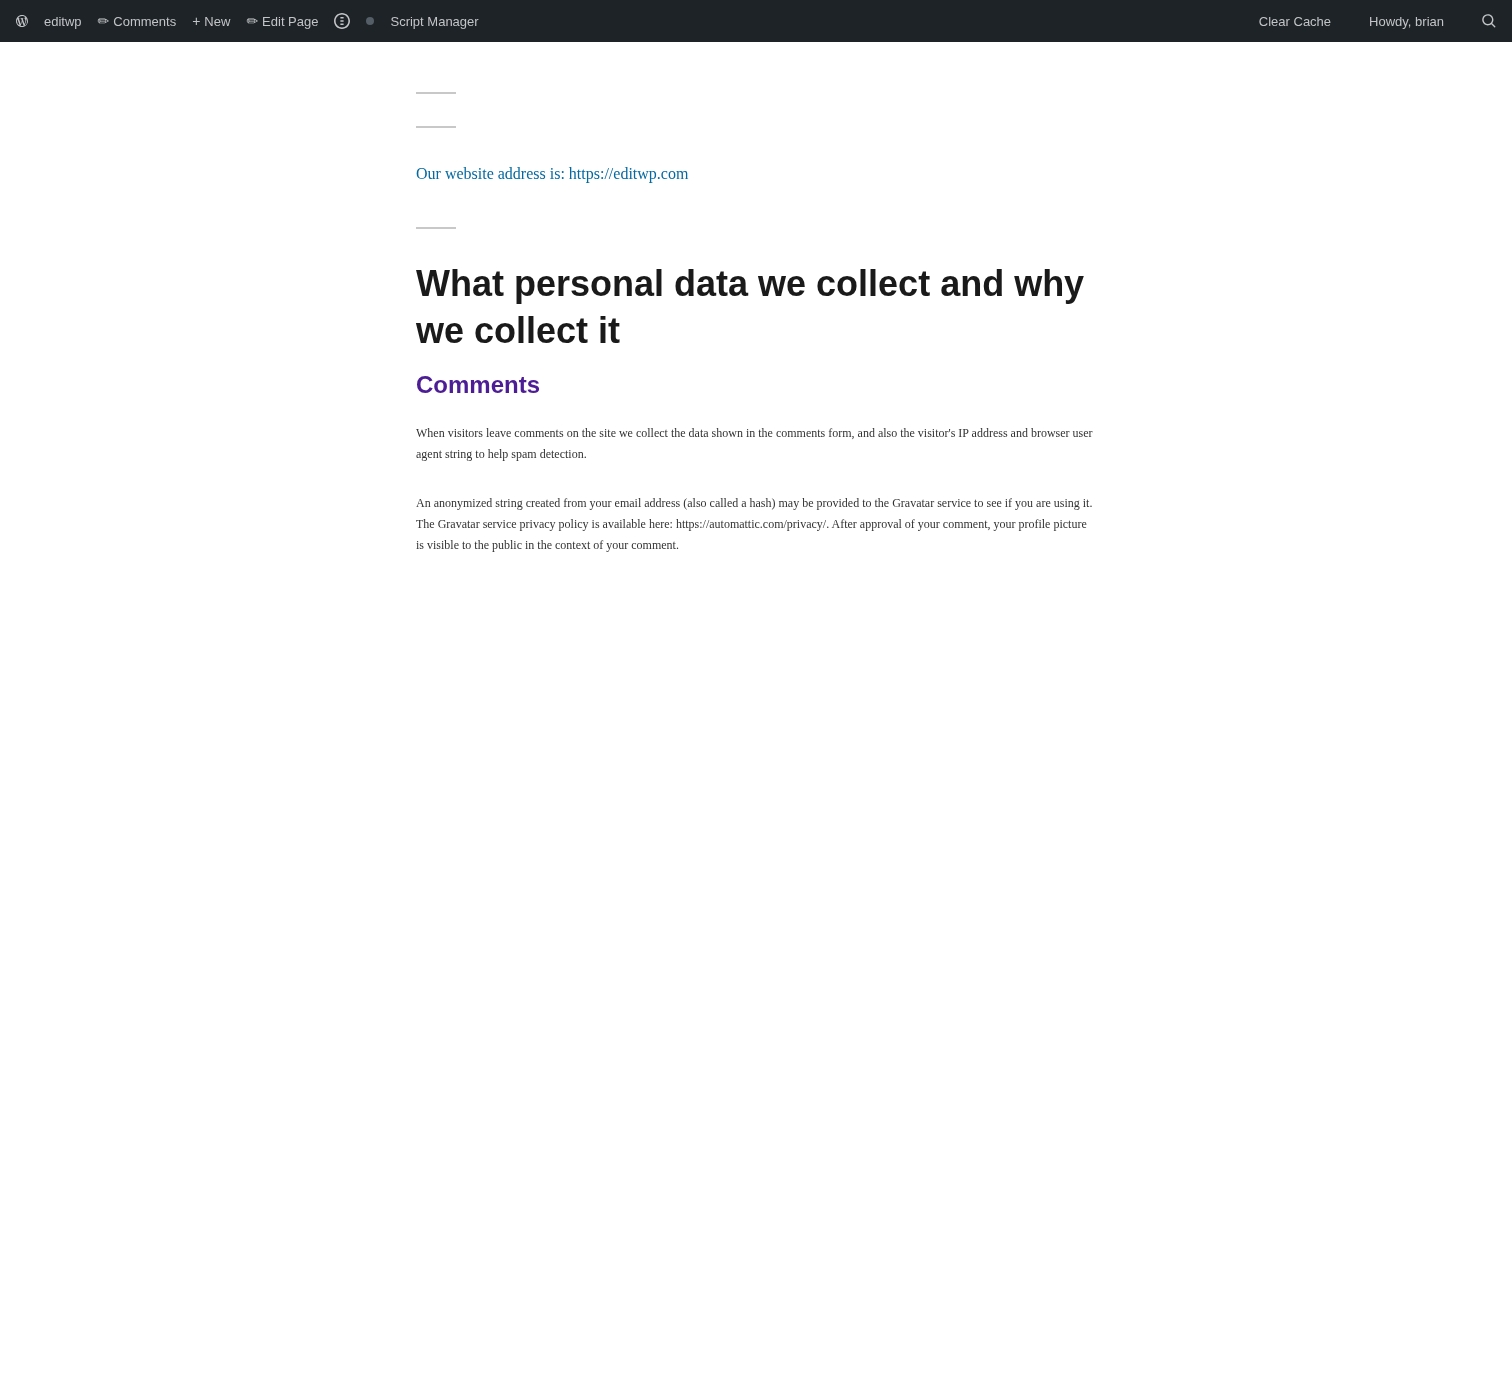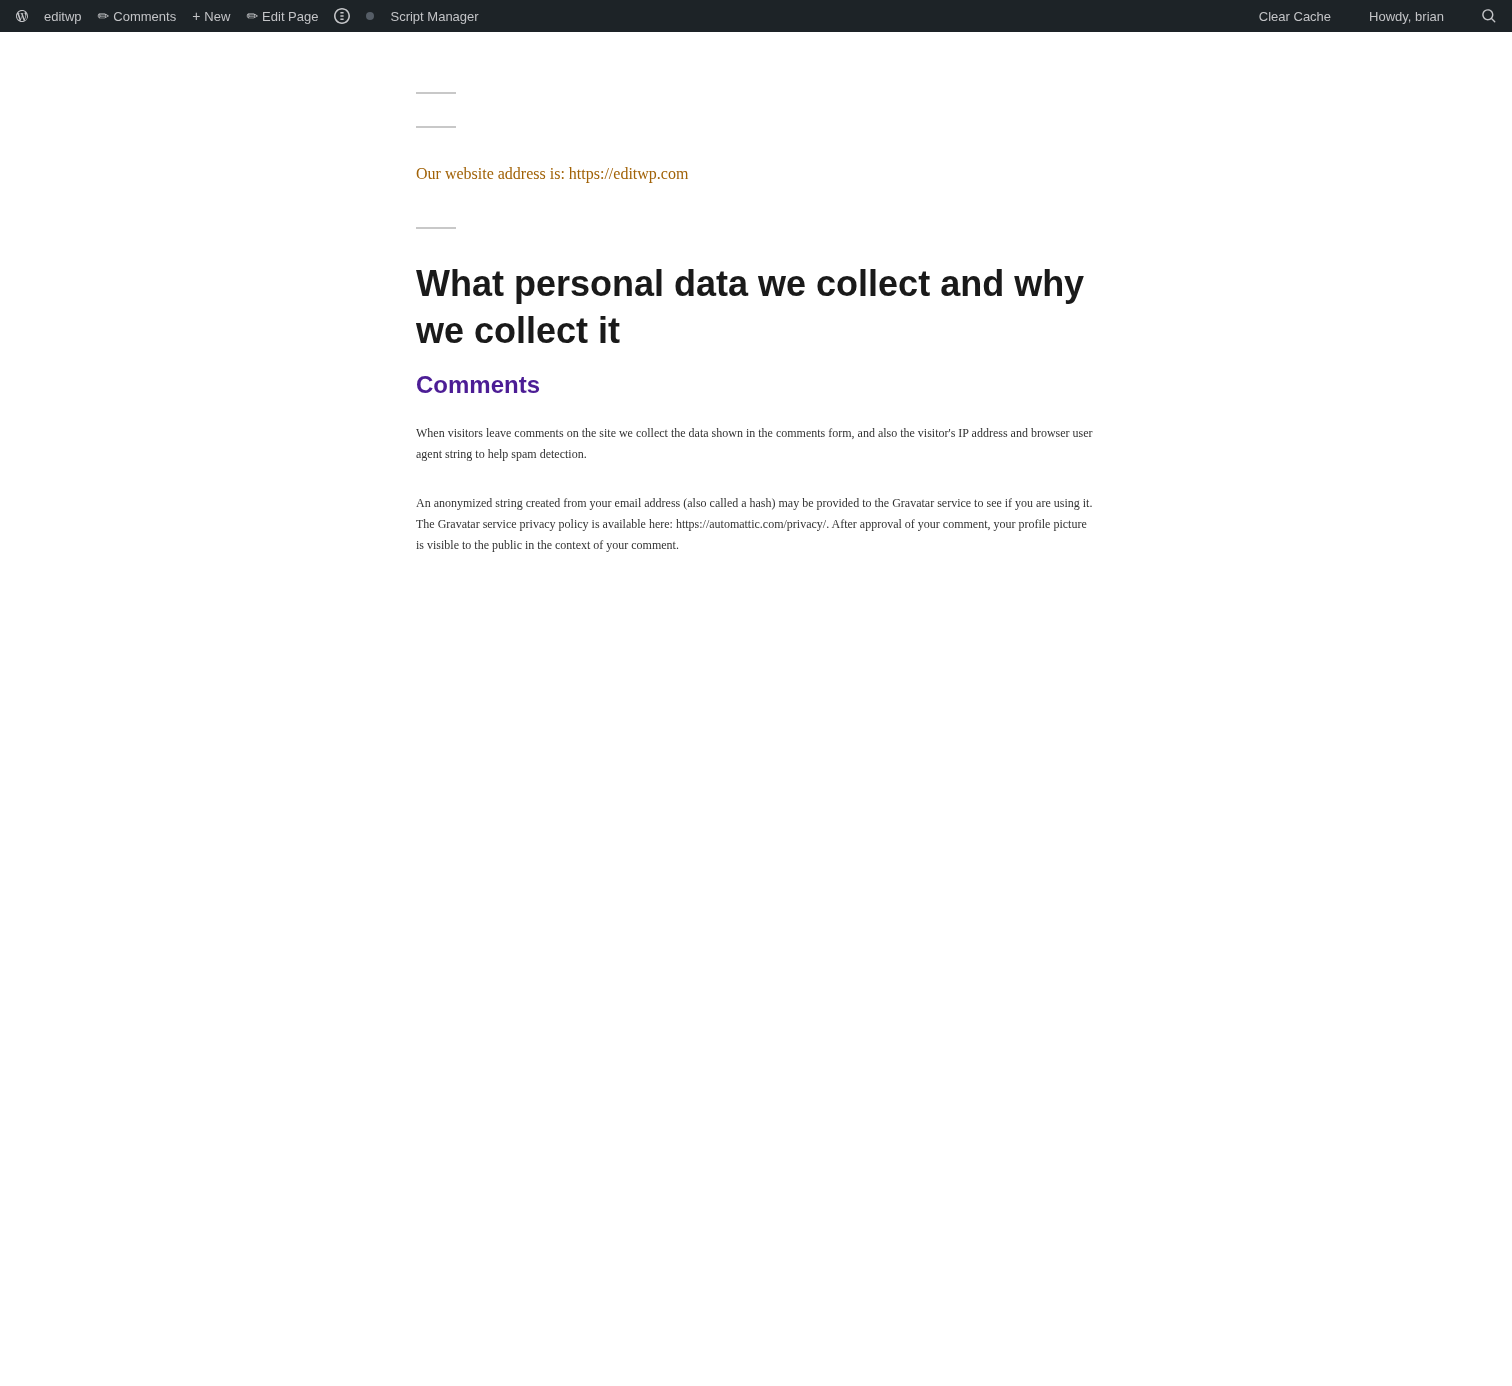--- a/index.html
+++ b/index.html
@@ -13,21 +13,21 @@
       background: #fff;
       color: #1a1a1a;
     }
 
     
     #wpadminbar {
       position: fixed;
       top: 0;
       left: 0;
       right: 0;
-      height: 32px;
+      height: 42px;
       background: #1d2327;
       display: flex;
       align-items: center;
       padding: 0 8px;
       z-index: 9999;
       font-family: -apple-system, BlinkMacSystemFont, 'Segoe UI', sans-serif;
       font-size: 13px;
     }
 
     .adminbar-left {
@@ -111,21 +111,21 @@
       font-weight: 700;
       font-family: -apple-system, BlinkMacSystemFont, 'Segoe UI', sans-serif;
       color: #1a1a1a;
       margin-bottom: 28px;
       line-height: 1.2;
     }
 
     .website-address {
       font-size: 16px;
       line-height: 1.7;
-      color: #a16207;
+      color: #0369a1;
       margin-bottom: 40px;
     }
 
     .section-divider-2 {
       width: 40px;
       height: 2px;
       background: #c8c8c8;
       margin-bottom: 32px;
     }
 

